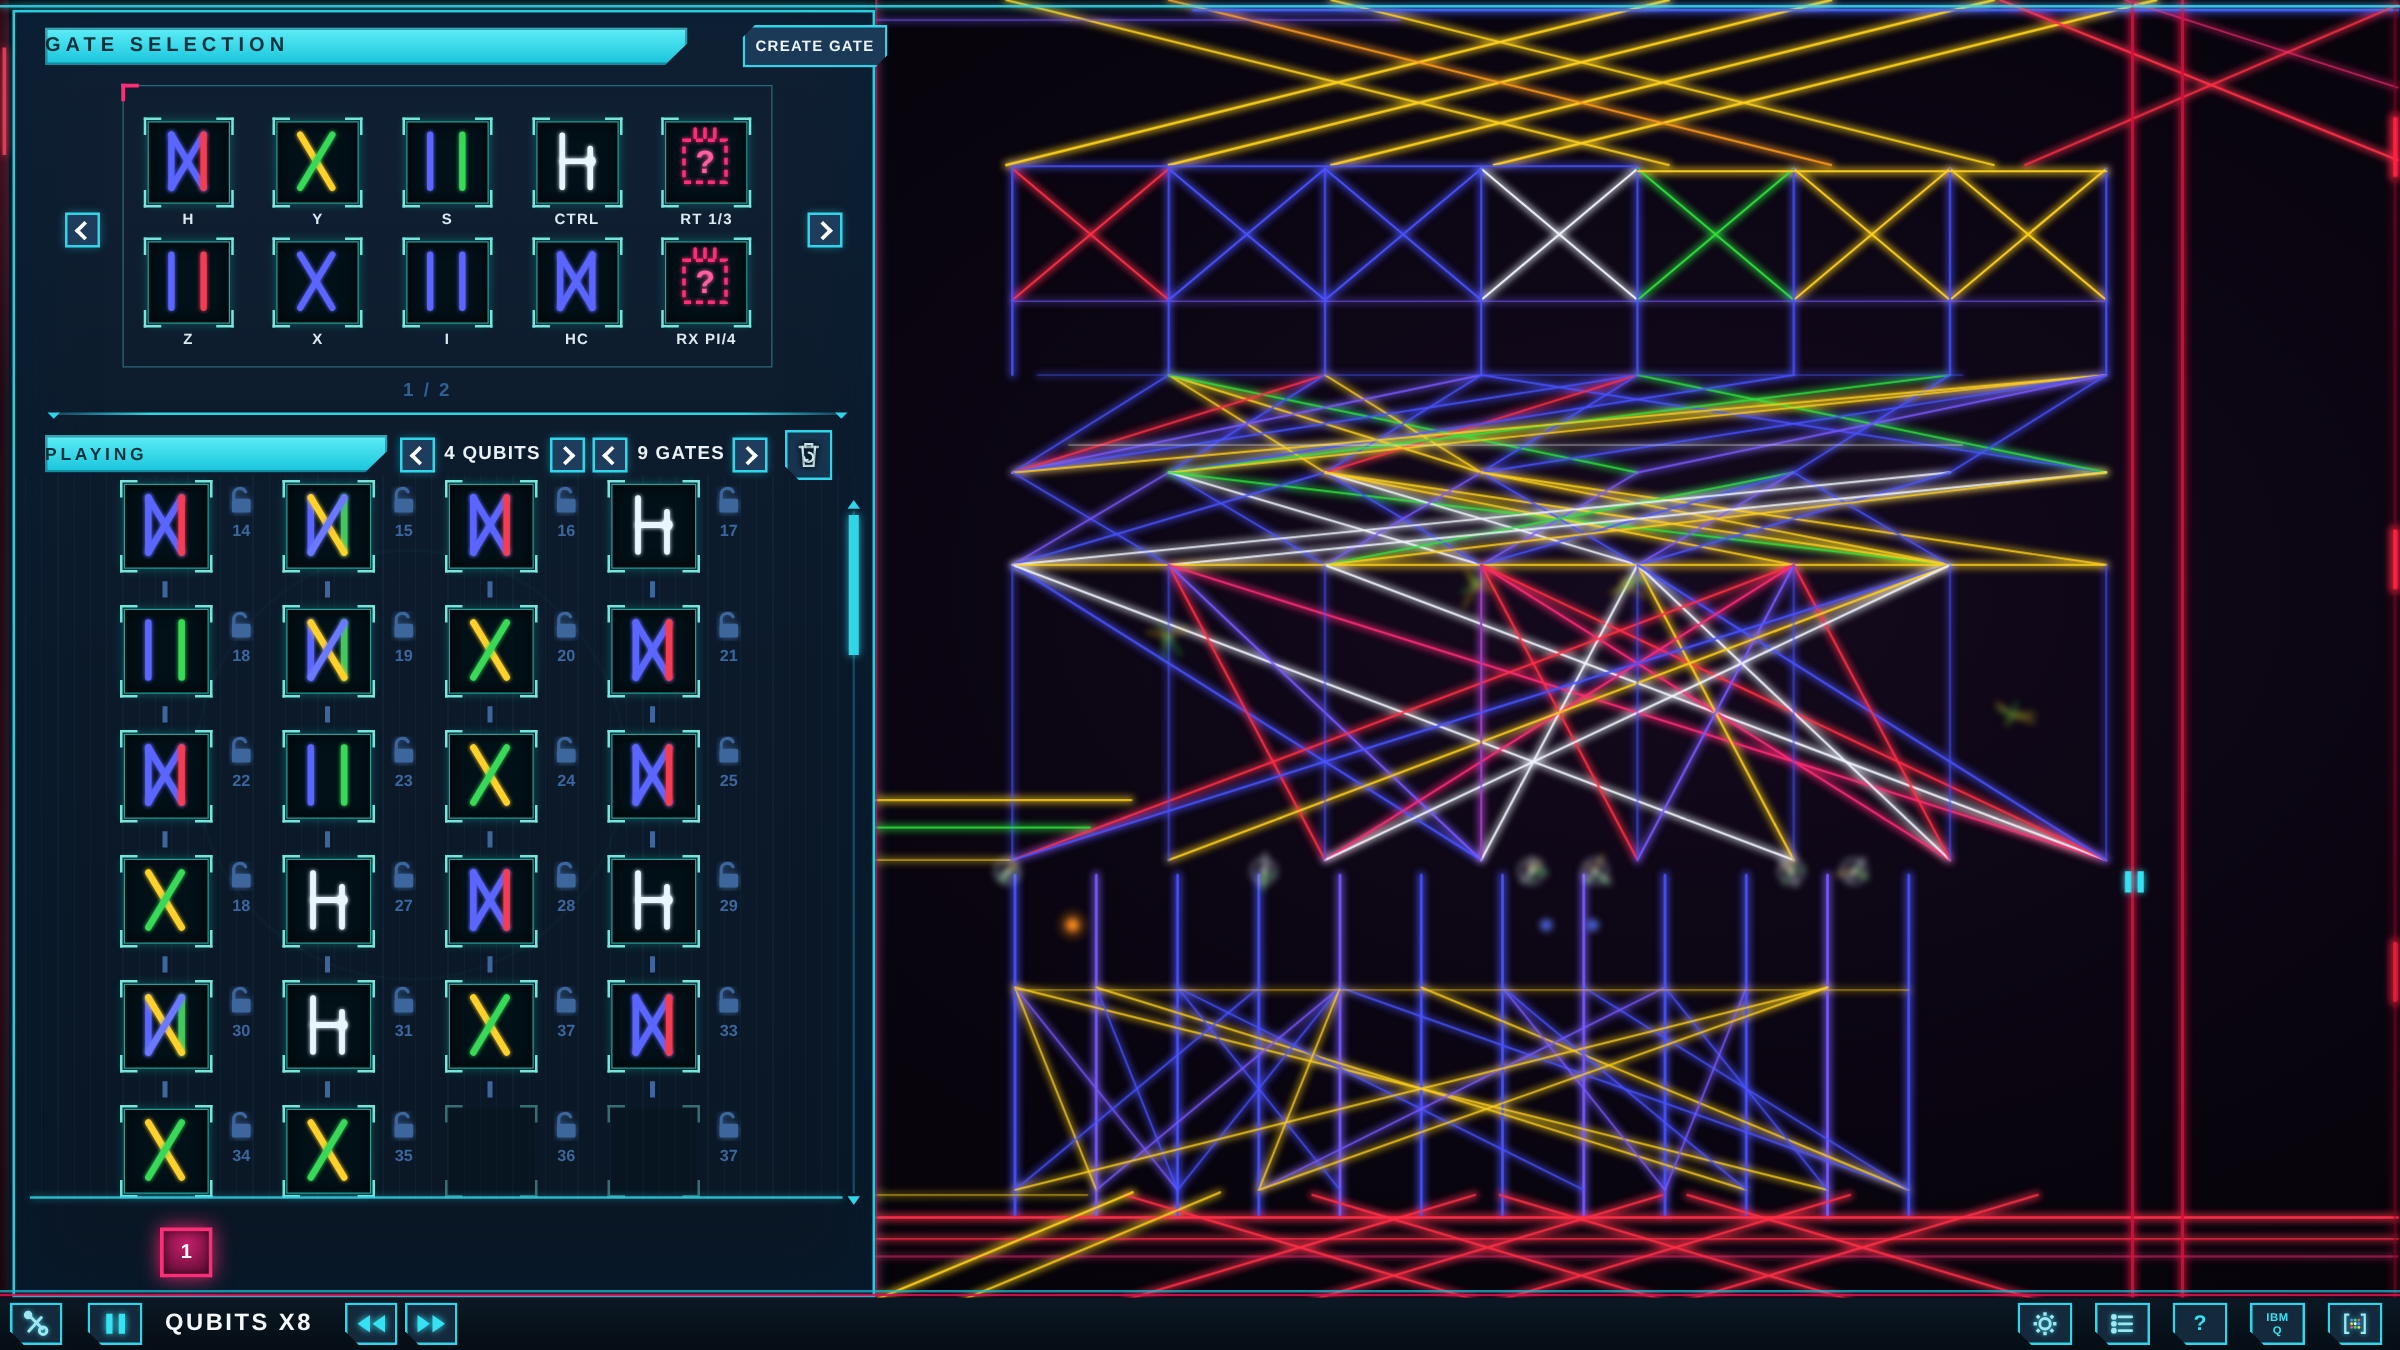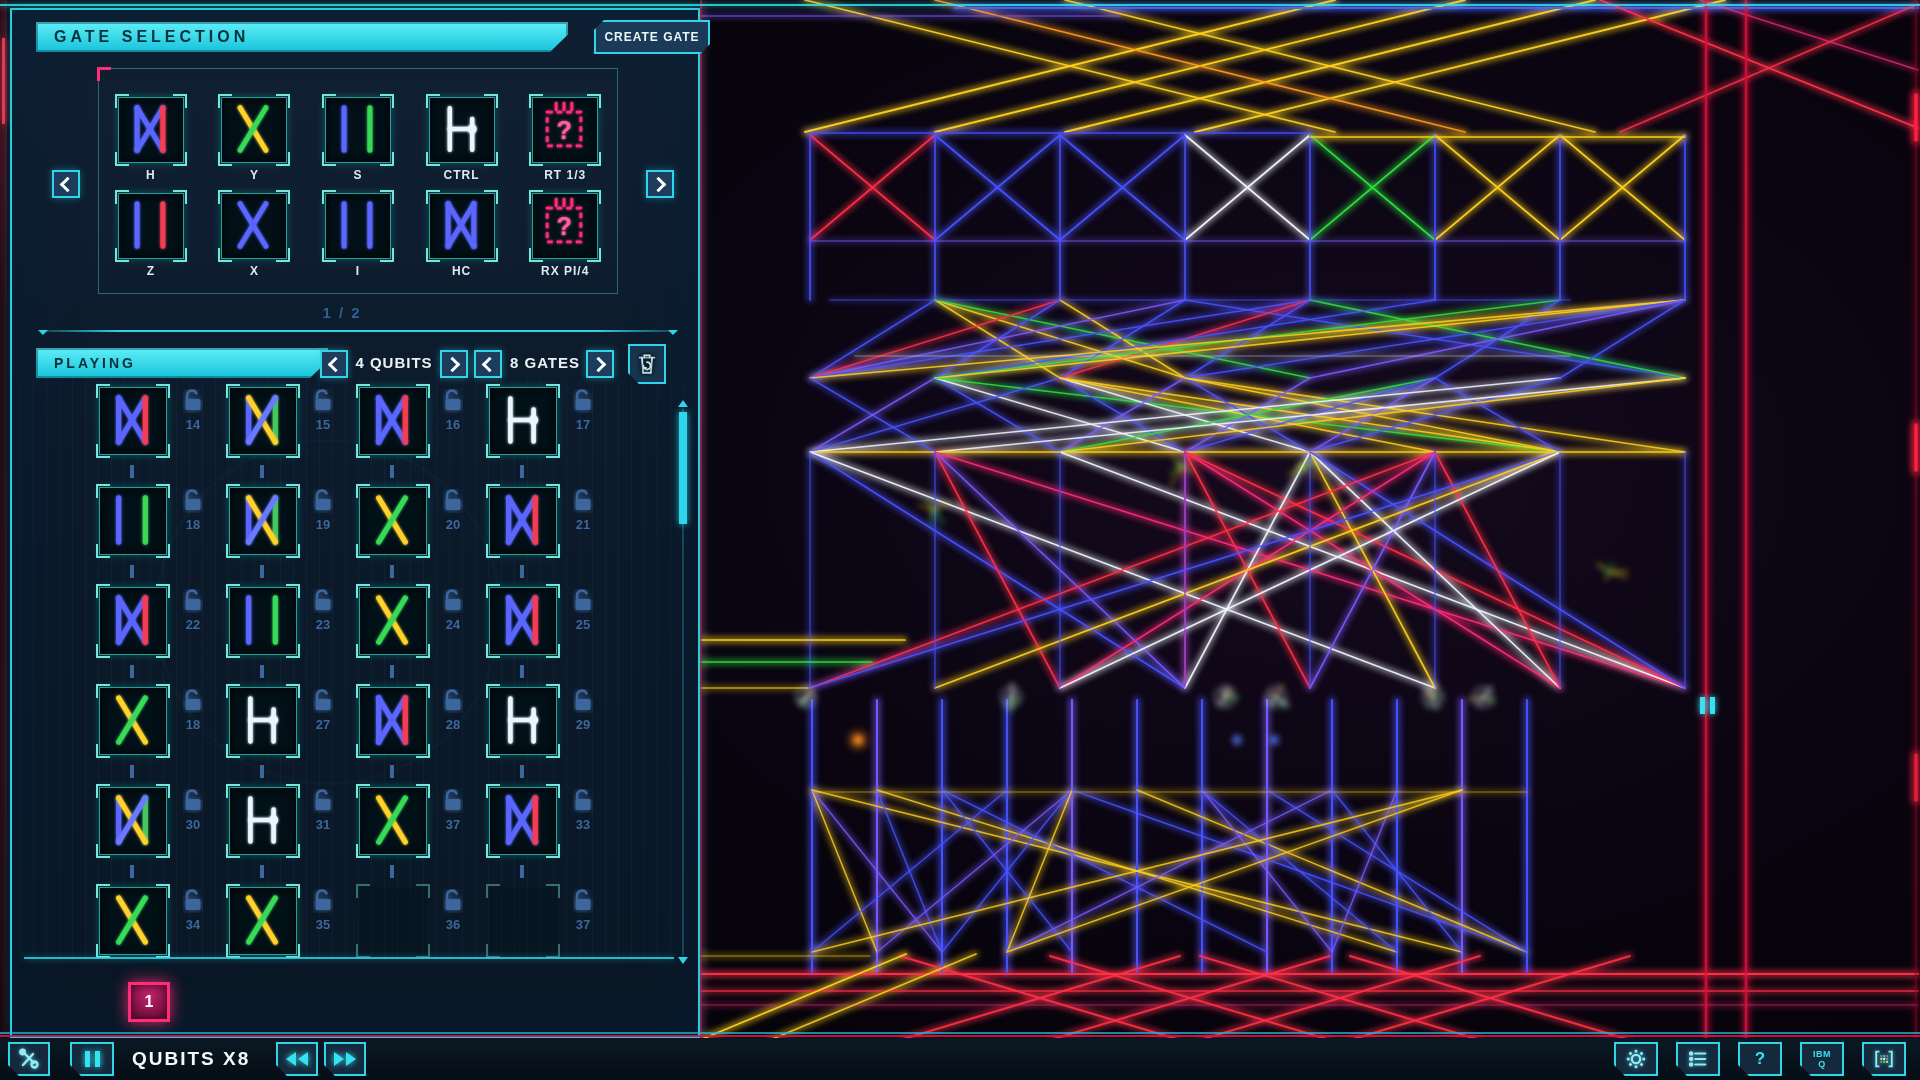--- a/index.html
+++ b/index.html
@@ -17,21 +17,21 @@
   #panel{position:absolute;left:10px;top:8px;width:690px;height:1030px;box-sizing:border-box;
     background:linear-gradient(#102033,#0b1929 55%,#0a1725);
     border:2px solid #28ccdf;box-shadow:0 0 14px rgba(40,210,230,.3), inset 0 0 60px rgba(0,30,55,.6);}
   #panel .texture{position:absolute;left:8px;top:370px;right:8px;height:580px;pointer-events:none;
     background:repeating-linear-gradient(90deg,rgba(90,170,210,.05) 0 1px,transparent 1px 13px),
                radial-gradient(circle at 46% 40%,transparent 170px,rgba(60,140,190,.05) 171px,transparent 174px);}
 
   .cyanbar{position:absolute;height:30px;background:linear-gradient(#5feef8,#17c3da);
     clip-path:polygon(0 0,100% 0,100% 42%,calc(100% - 18px) 100%,0 100%);
     box-shadow:0 0 14px rgba(53,226,242,.8), inset 0 0 0 2px rgba(8,70,86,.45);
-    display:flex;align-items:center;padding-left:18px;color:#06323e;font-weight:bold;}
+    display:flex;align-items:center;color:#06323e;font-weight:bold;}
   #gs-bar{left:24px;top:12px;width:514px;font-size:16px;letter-spacing:4px;}
   #c-bar{left:24px;top:338px;width:274px;font-size:14px;letter-spacing:3px;}
 
   button{font-family:"Liberation Sans",sans-serif;cursor:pointer;}
   #create-gate{position:absolute;left:556px;top:10px;width:116px;height:34px;background:#1b3a57;
     border:2px solid #2fd5e8;color:#ecf6fa;font-weight:bold;font-size:12px;letter-spacing:1px;
     clip-path:polygon(10px 0,100% 0,100% calc(100% - 10px),calc(100% - 10px) 100%,0 100%,0 10px);margin-left:26px;}
 
   #gate-grid{position:absolute;left:86px;top:58px;width:520px;height:226px;border:1px solid rgba(62,165,185,.55);
     display:grid;grid-template-columns:repeat(5,1fr);grid-auto-rows:96px;padding-top:28px;box-sizing:border-box;}
@@ -722,21 +722,21 @@
     <button class="chev stepbtn" id="q-dec">
         <span class="chl"></span>
       </button>
     <div class="steplabel" id="q-label">4 QUBITS</div>
     <button class="chev stepbtn" id="q-inc">
         <span class="chr"></span>
       </button>
     <button class="chev stepbtn" id="g-dec">
         <span class="chl"></span>
       </button>
-    <div class="steplabel" id="g-label">8 GATES</div>
+    <div class="steplabel" id="g-label">9 GATES</div>
     <button class="chev stepbtn" id="g-inc">
         <span class="chr"></span>
       </button>
     <button id="clear-btn">
         <svg width="22" height="26" viewBox="0 0 24 26">
           <g stroke="#cfeef5" stroke-width="2" fill="none" stroke-linecap="round">
             <path d="M4 6 h16"></path>
             <path d="M9 6 V3.5 h6 V6"></path>
             <path d="M6.5 6 l1.3 16.5 h8.4 L17.5 6"></path>
             <path d="M12 11 a4 4 0 1 1 -3.4 6.2"></path>

